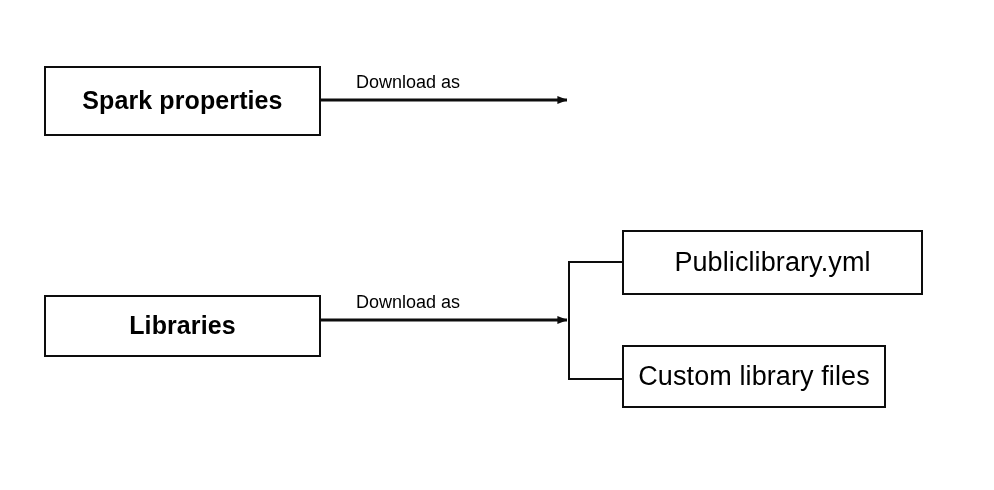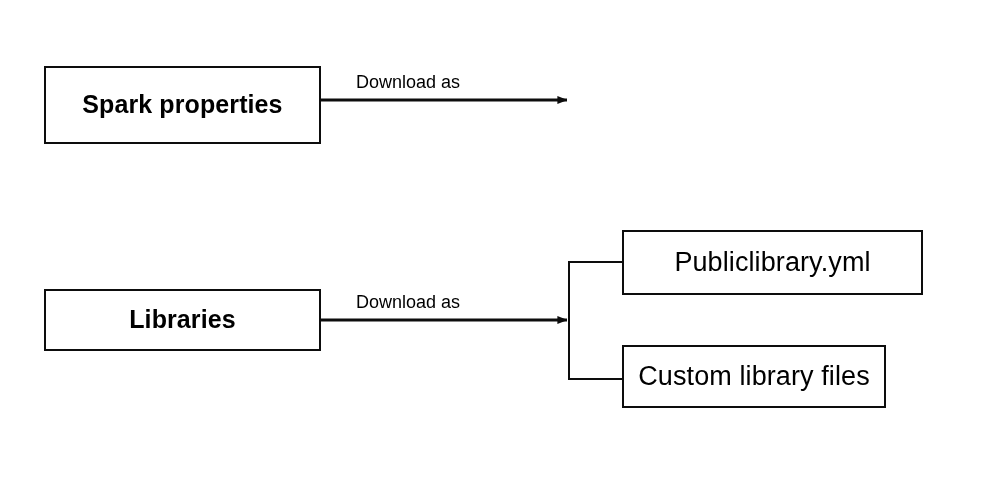--- a/index.html
+++ b/index.html
@@ -91,26 +91,26 @@
 
     <line x1="568" y1="262" x2="623" y2="262" stroke="#0d0d0d" stroke-width="2"></line>
 
     <line x1="568" y1="379" x2="623" y2="379" stroke="#0d0d0d" stroke-width="2"></line>
   </svg>
 
   <div class="edge-label" style="left:321px; top:72px; width:246px;">Download as</div>
 
   <div class="edge-label" style="left:321px; top:292px; width:246px;">Download as</div>
 
-  <div class="node source" style="left:44px; top:66px; width:277px; height:78px;">
+  <div class="node source" style="left:44px; top:66px; width:277px; height:70px;">
     <span class="node-label">Spark properties</span>
   </div>
 
 
-  <div class="node source" style="left:44px; top:289px; width:277px; height:62px;">
+  <div class="node source" style="left:44px; top:295px; width:277px; height:62px;">
     <span class="node-label">Libraries</span>
   </div>
 
   <div class="node target" style="left:622px; top:230px; width:301px; height:65px;">
     <span class="node-label">Publiclibrary.yml</span>
   </div>
 
   <div class="node target" style="left:622px; top:345px; width:264px; height:63px;">
     <span class="node-label">Custom library files</span>
   </div>

